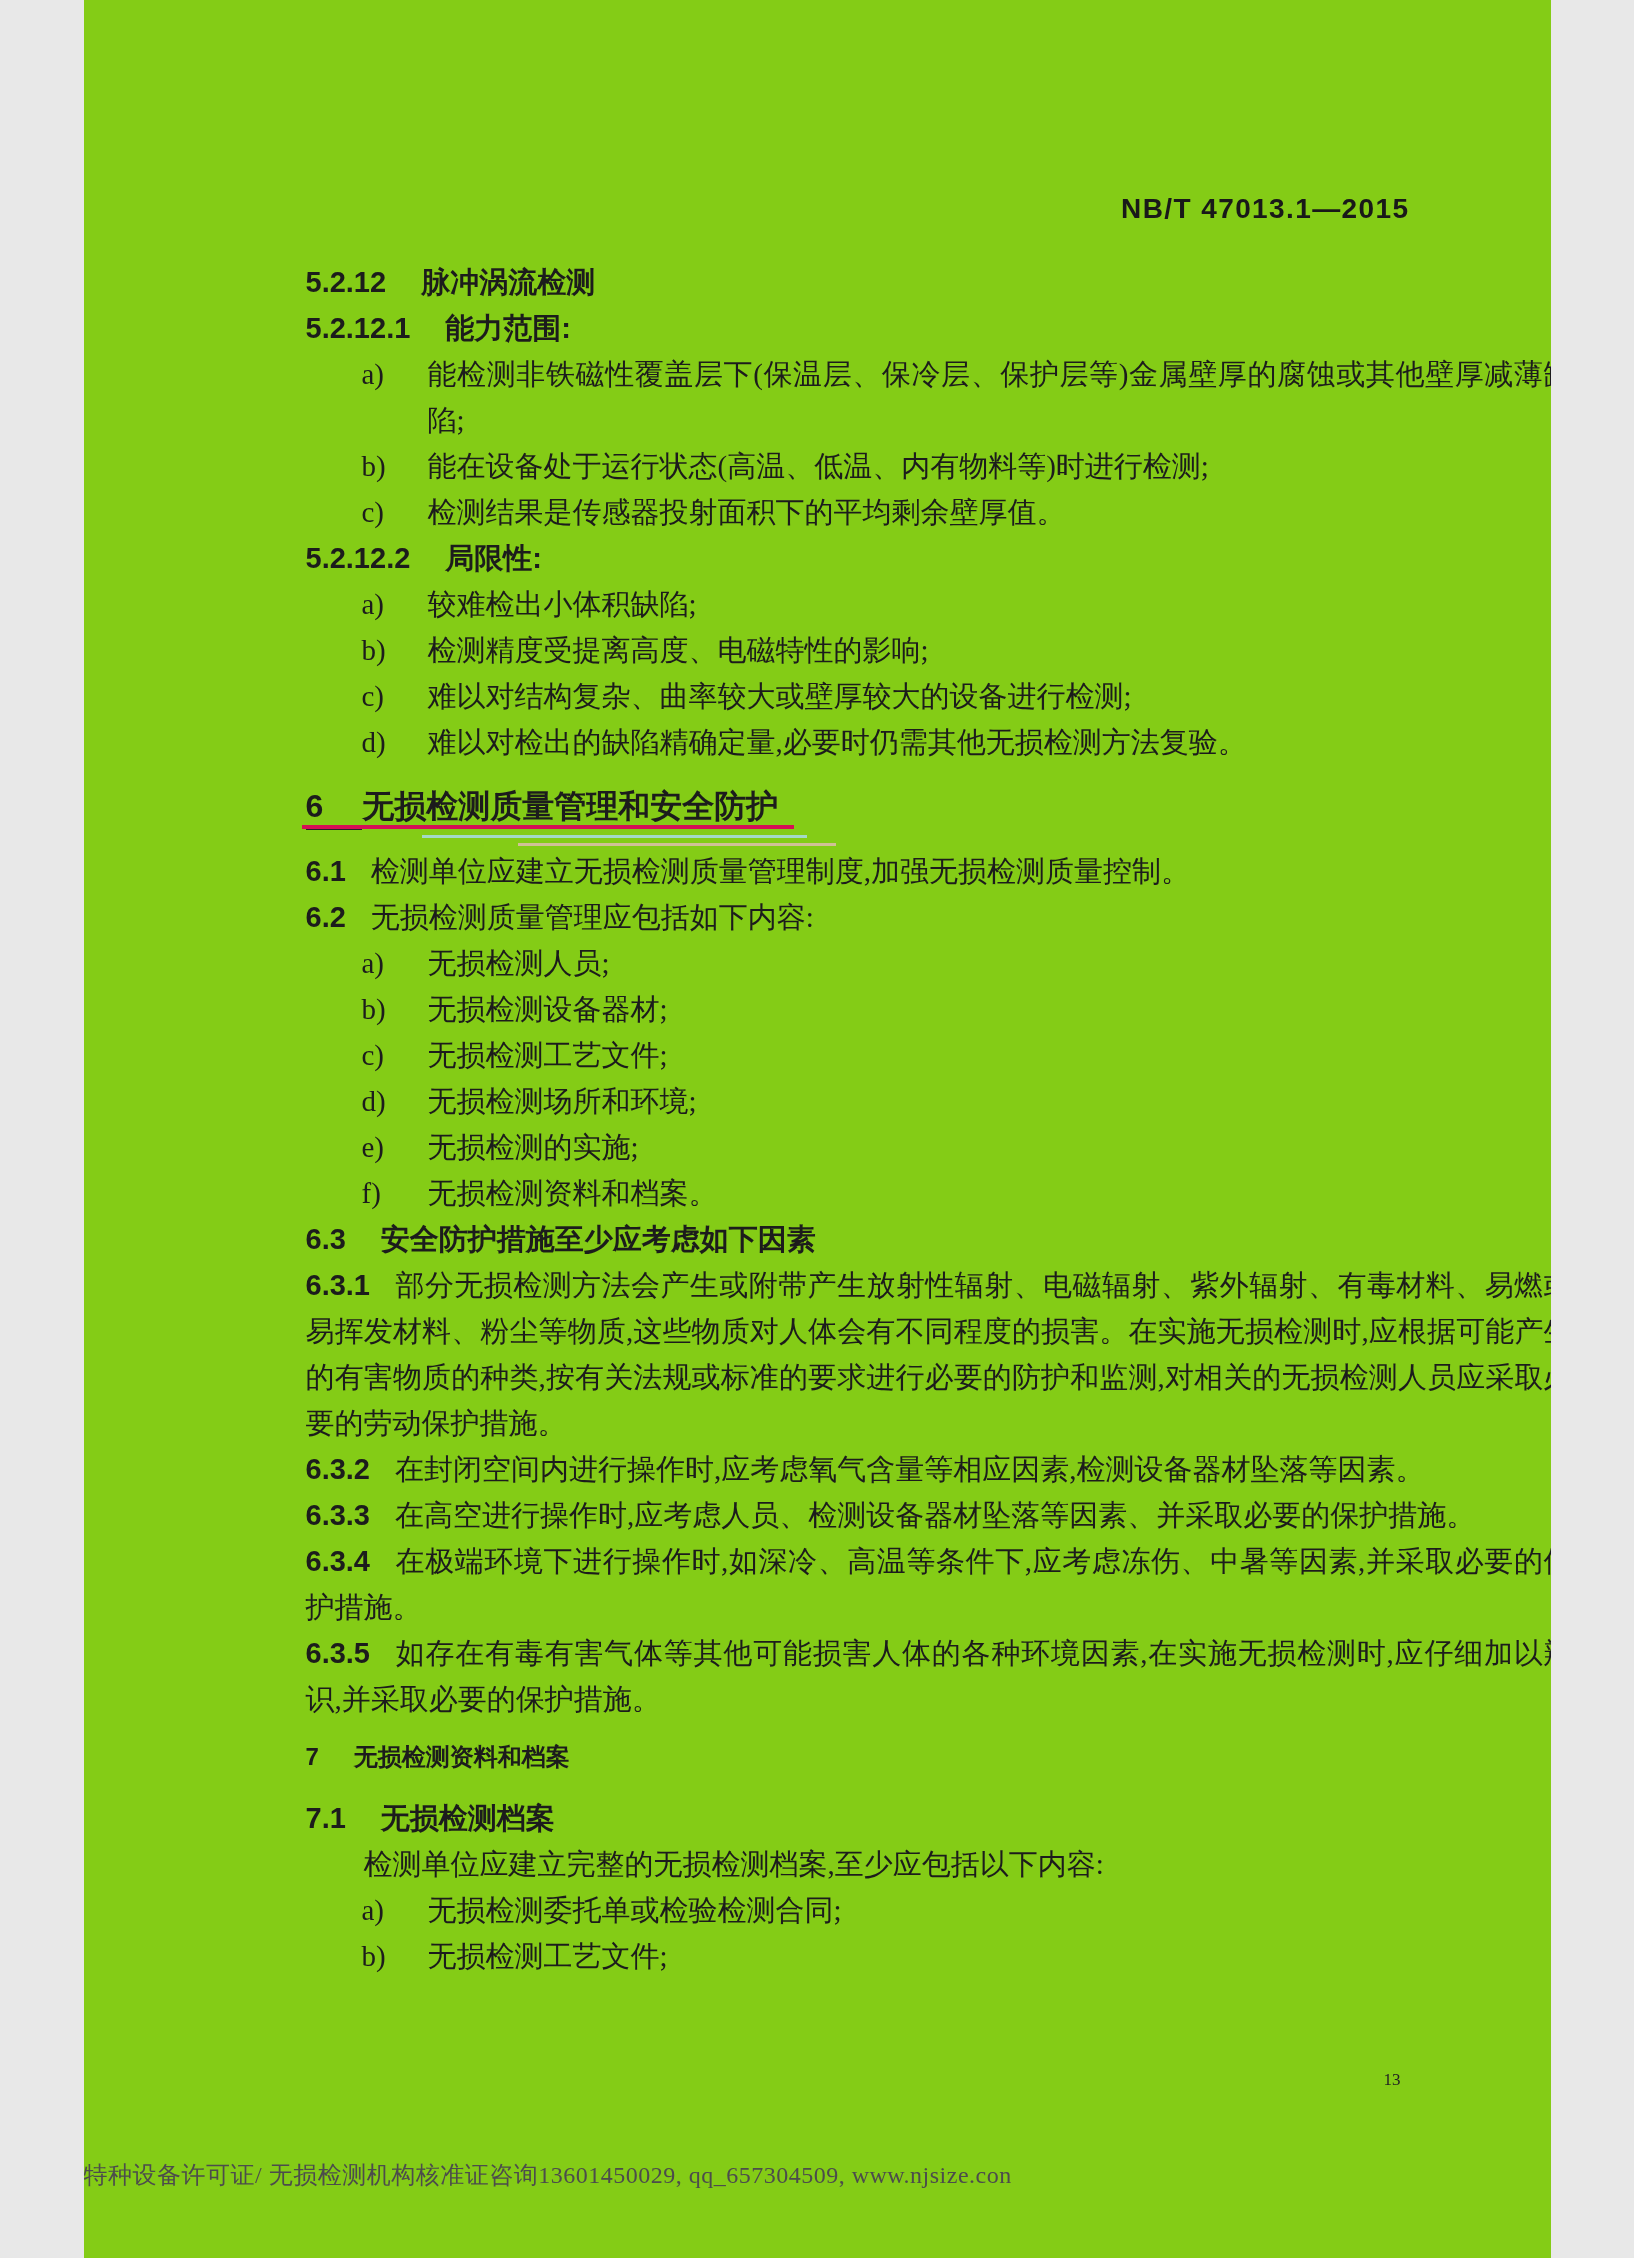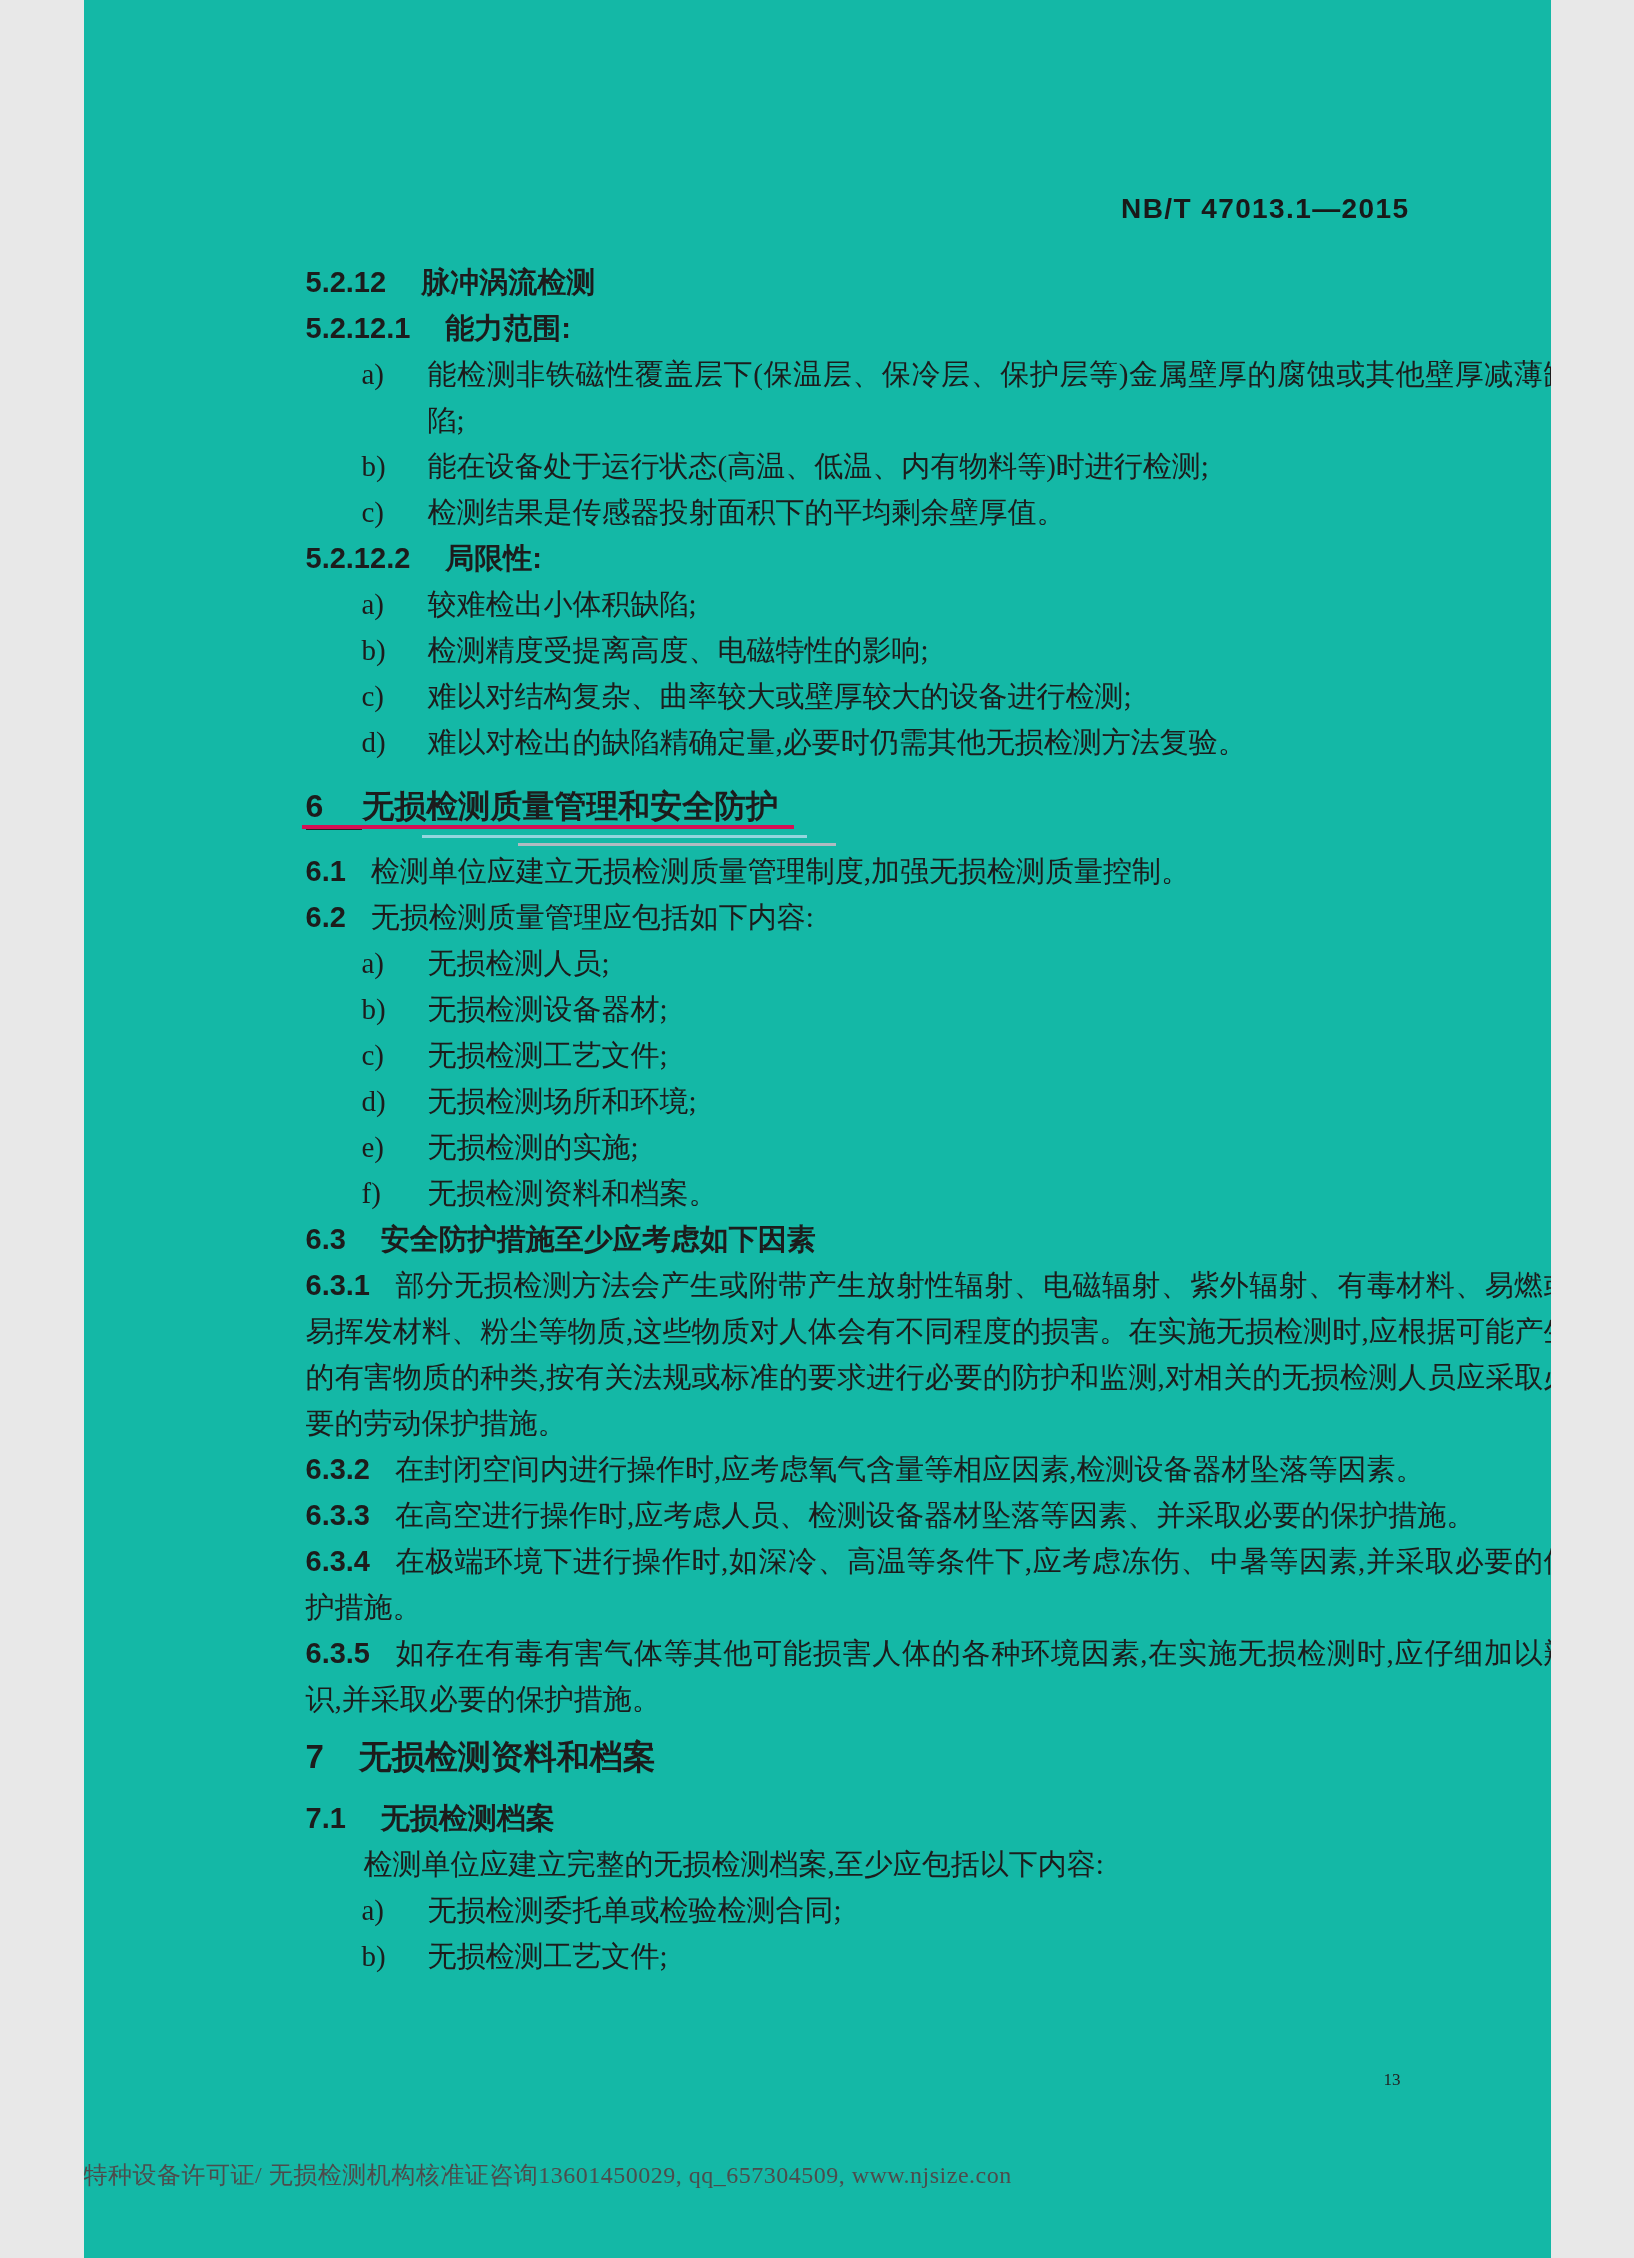--- a/index.html
+++ b/index.html
@@ -1,20 +1,20 @@
 <!DOCTYPE html>
 <html lang="zh"><head>
 <meta charset="utf-8">
 <style>
   html,body{margin:0;padding:0;background:#e8e8e8;}
   .page{
     position:relative;
     width:1467px;height:2258px;
     margin:0 auto;
-    background:#14b8a6;
+    background:#84cc16;
     font-family:"Liberation Serif","DejaVu Serif",serif;
     color:#1c1c1c;
     overflow:hidden;
   }
   .doc-code{
     position:absolute;top:193px;right:141px;
     font-family:"Liberation Sans","DejaVu Sans",sans-serif;
     font-size:28px;font-weight:600;letter-spacing:1.4px;color:#191919;
   }
   .content{
@@ -30,21 +30,21 @@
   .item .marker{position:absolute;left:56px;top:0;white-space:nowrap;}
   .h6{margin-top:17.4px !important;margin-bottom:17.4px !important;
       font-size:32px;line-height:48px;font-weight:700;
       font-family:"Liberation Sans","DejaVu Sans",sans-serif;}
   .h6wrap{position:relative;display:inline-block;}
   .h6 .hnum{padding-right:39px;border-bottom:3.9px solid #242424;padding-bottom:2.9px;}
   .ul-red{position:absolute;left:-3.9px;right:-15.4px;bottom:1px;height:4.8px;background:#d50f55;}
   .ul-cyan{position:absolute;left:116px;right:-29px;bottom:-7.7px;height:2.9px;background:#a9dbe8;opacity:.85;}
   .ul-pink{position:absolute;left:45%;right:-58px;bottom:-15.4px;height:2.9px;background:#f2bccd;opacity:.7;}
   .h7{margin-top:11.6px !important;margin-bottom:13.5px !important;
-      font-size:33px;line-height:48px;font-weight:700;
+      font-size:24px;line-height:48px;font-weight:700;
       font-family:"Liberation Sans","DejaVu Sans",sans-serif;}
   .h71{font-weight:700;font-family:"Liberation Sans","DejaVu Sans",sans-serif;}
   .indent2{text-indent:58px;}
   .page-number{
     position:absolute;top:2070px;right:150px;
     font-size:17px;color:#222;
   }
   .footer{
     position:absolute;top:2159px;left:0;right:39px;
     text-align:left;

